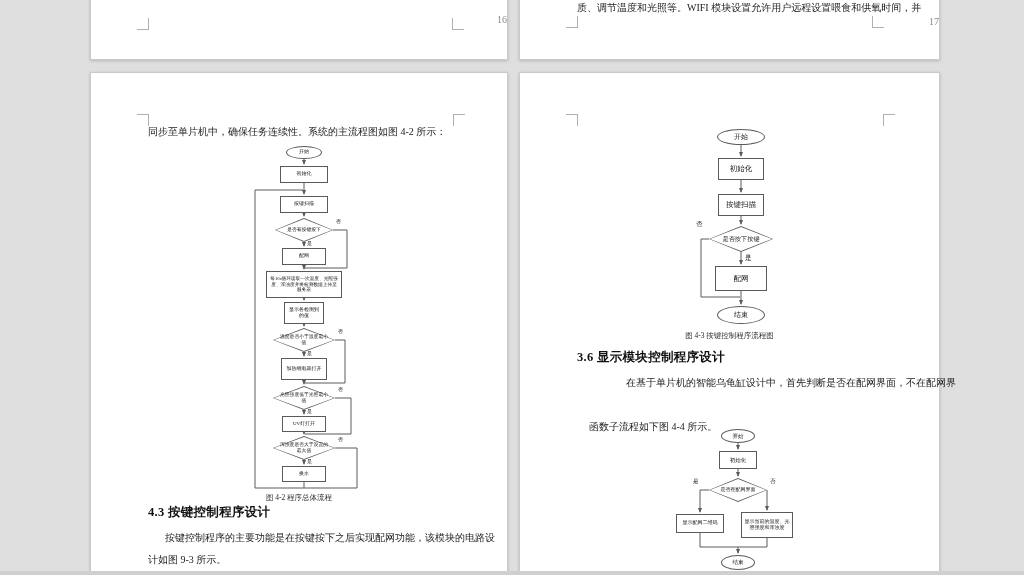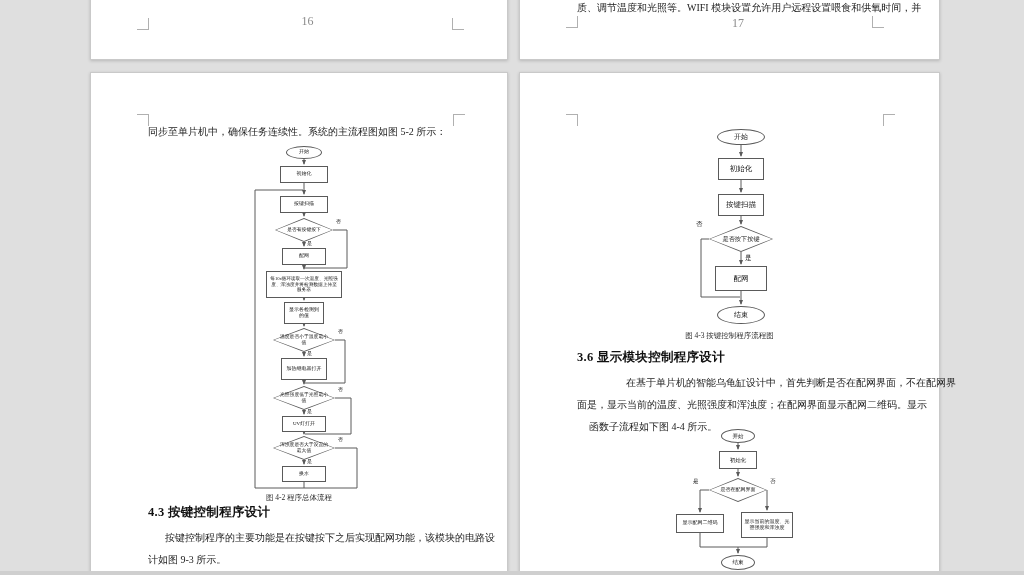--- a/index.html
+++ b/index.html
@@ -1,20 +1,20 @@
 <!DOCTYPE html>
 <html><head>
 <meta charset="utf-8">
 <style>
   html,body{margin:0;padding:0;background:#dfdfdf;}
   .canvas{position:relative;width:1024px;height:575px;overflow:hidden;
           background:#dfdfdf;font-family:"Liberation Serif","DejaVu Serif",serif;color:#222;}
   .page{position:absolute;background:#fff;border:1px solid #c9c9c9;
         box-shadow:0 1px 3px rgba(0,0,0,.18);box-sizing:border-box;}
-  .pagenum{position:absolute;left:17px;right:0;text-align:center;font-size:12px;color:#8a8a8a;}
+  .pagenum{position:absolute;left:17px;right:0;text-align:right;font-size:10px;color:#8a8a8a;}
   .tline{position:absolute;white-space:nowrap;font-size:10px;color:#1d1d1d;}
   .heading{position:absolute;font-size:12.5px;font-weight:bold;color:#111;white-space:nowrap;letter-spacing:.3px;}
   .caption{position:absolute;left:0;right:0;text-align:center;font-size:7.5px;color:#2a2a2a;white-space:nowrap;}
   
   .mk{position:absolute;width:11px;height:11px;border:0 solid #b0b0b0;}
   .mk-tl{border-top-width:1px;border-right-width:1px;}
   .mk-tr{border-top-width:1px;border-left-width:1px;}
   .mk-bl{border-bottom-width:1px;border-right-width:1px;}
   .mk-br{border-bottom-width:1px;border-left-width:1px;}
   
@@ -49,21 +49,21 @@
     <div class="tline" style="left:57px;top:450px;">质、调节温度和光照等。WIFI 模块设置允许用户远程设置喂食和供氧时间，并</div>
     <div class="mk mk-bl" style="left:46px;top:465px;"></div>
     <div class="mk mk-br" style="left:352px;top:465px;"></div>
     <div class="pagenum" style="top:465px;">17</div>
   </div>
 
   <div class="page" style="left:90px;top:72px;width:418px;height:520px;">
     <div class="mk mk-tl" style="left:46px;top:41px;"></div>
     <div class="mk mk-tr" style="left:362px;top:41px;"></div>
 
-    <div class="tline" style="left:57px;top:52px;">同步至单片机中，确保任务连续性。系统的主流程图如图 5-2 所示：</div>
+    <div class="tline" style="left:57px;top:52px;">同步至单片机中，确保任务连续性。系统的主流程图如图 4-2 所示：</div>
 
     <div class="fc" style="left:156px;top:73px;width:120px;height:346px;font-size:5px;">
       <svg width="120" height="346" viewBox="0 0 120 346">
         <defs>
           <marker id="a42" markerWidth="6" markerHeight="5" refX="4" refY="2" orient="auto" markerUnits="userSpaceOnUse">
             <path d="M0 0 L5 2 L0 4 Z" fill="#5a5a5a"></path>
           </marker>
         </defs>
         <g stroke="#5a5a5a" stroke-width="1" fill="none">
           <path d="M57 13 V18" marker-end="url(#a42)"></path>
@@ -160,21 +160,20 @@
       </div>
       <div class="bx" style="left:19px;top:137px;width:52px;height:25px;font-size:7.5px;">配网</div>
       <div class="bx ov" style="left:21px;top:177px;width:48px;height:18px;font-size:7px;">结束</div>
       <div class="lb" style="left:0;top:92px;font-size:6.5px;">否</div>
       <div class="lb" style="left:49px;top:126px;font-size:6.5px;">是</div>
     </div>
 
     <div class="caption" style="top:258px;">图 4-3  按键控制程序流程图</div>
     <div class="heading" style="left:57px;top:276px;">3.6  显示模块控制程序设计</div>
     <div class="tline" style="left:74px;top:303px;margin-left:32px;">在基于单片机的智能乌龟缸设计中，首先判断是否在配网界面，不在配网界</div>
-    <div class="tline" style="left:57px;top:325px;">面是，显示当前的温度、光照强度和浑浊度；在配网界面显示配网二维码。显示</div>
     <div class="tline" style="left:69px;top:347px;">函数子流程如下图 4-4 所示。</div>
 
     <div class="fc" style="left:109px;top:356px;width:180px;height:142px;">
       <svg width="180" height="142" viewBox="0 0 180 142">
         <defs>
           <marker id="a44" markerWidth="6" markerHeight="5" refX="4" refY="2" orient="auto" markerUnits="userSpaceOnUse">
             <path d="M0 0 L5 2 L0 4 Z" fill="#5a5a5a"></path>
           </marker>
         </defs>
         <g stroke="#5a5a5a" stroke-width="1" fill="none">

